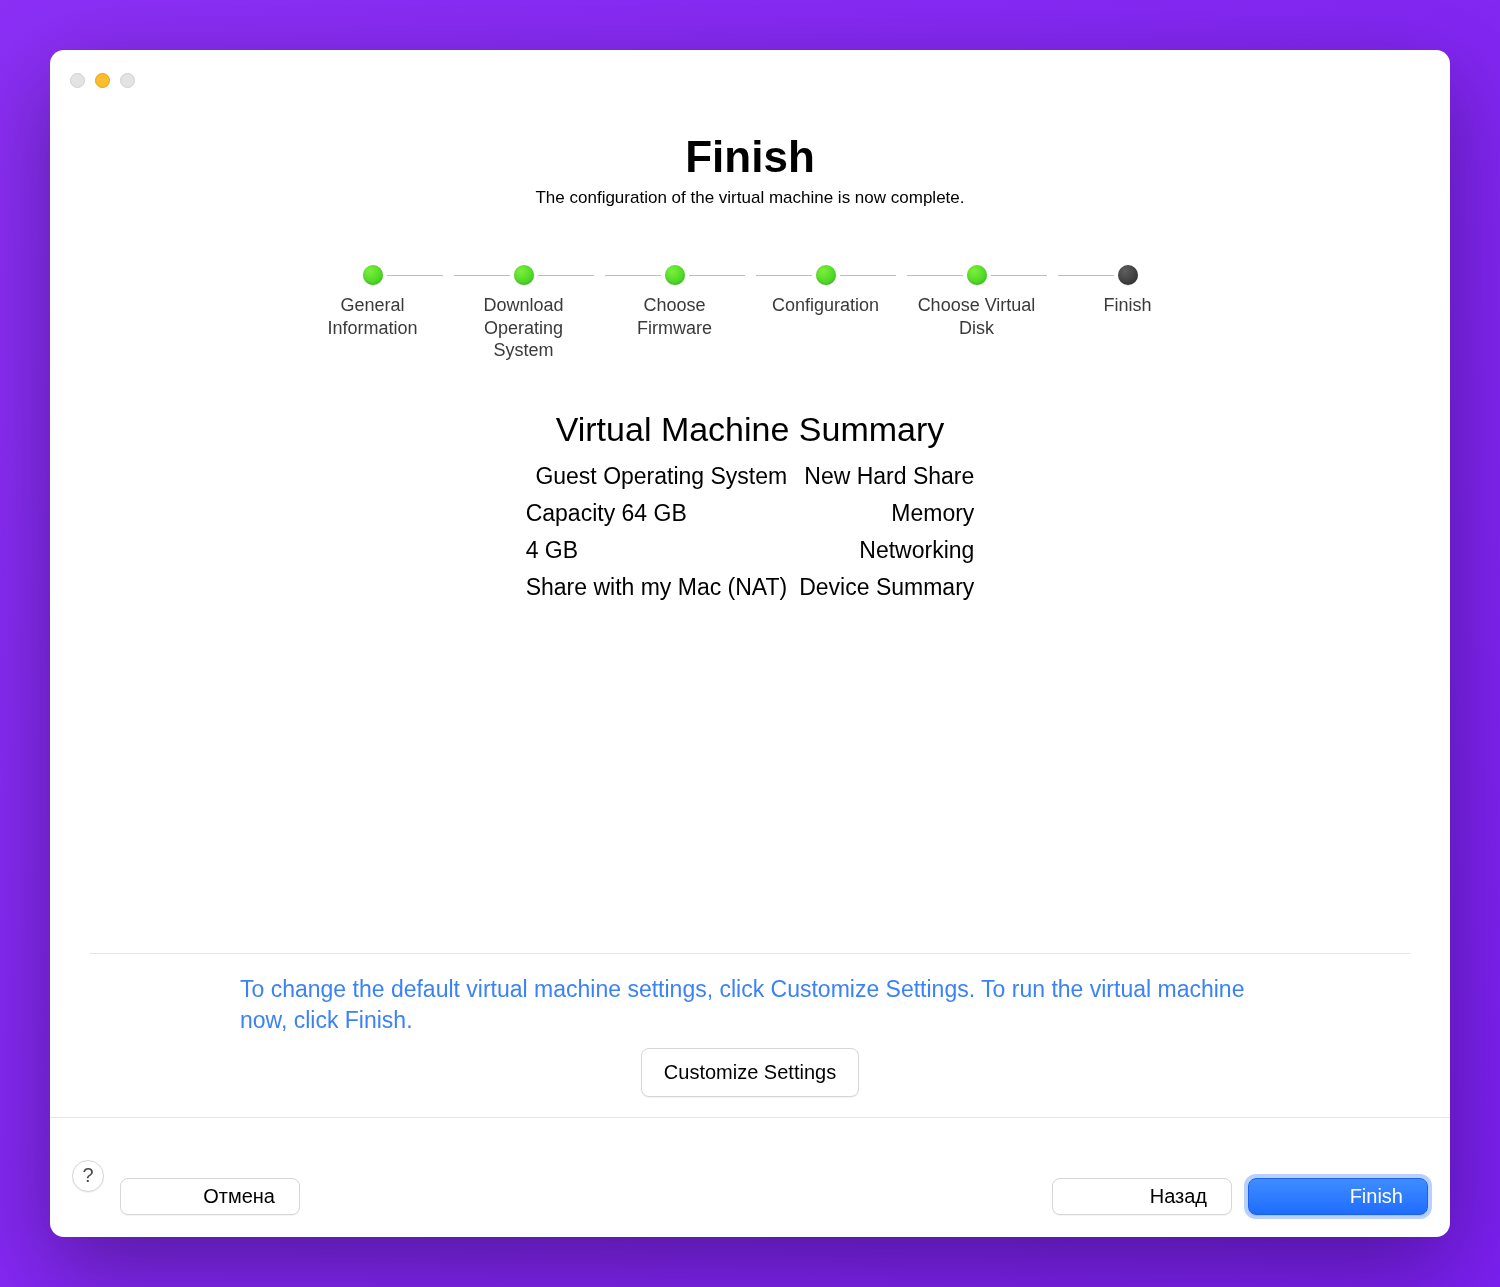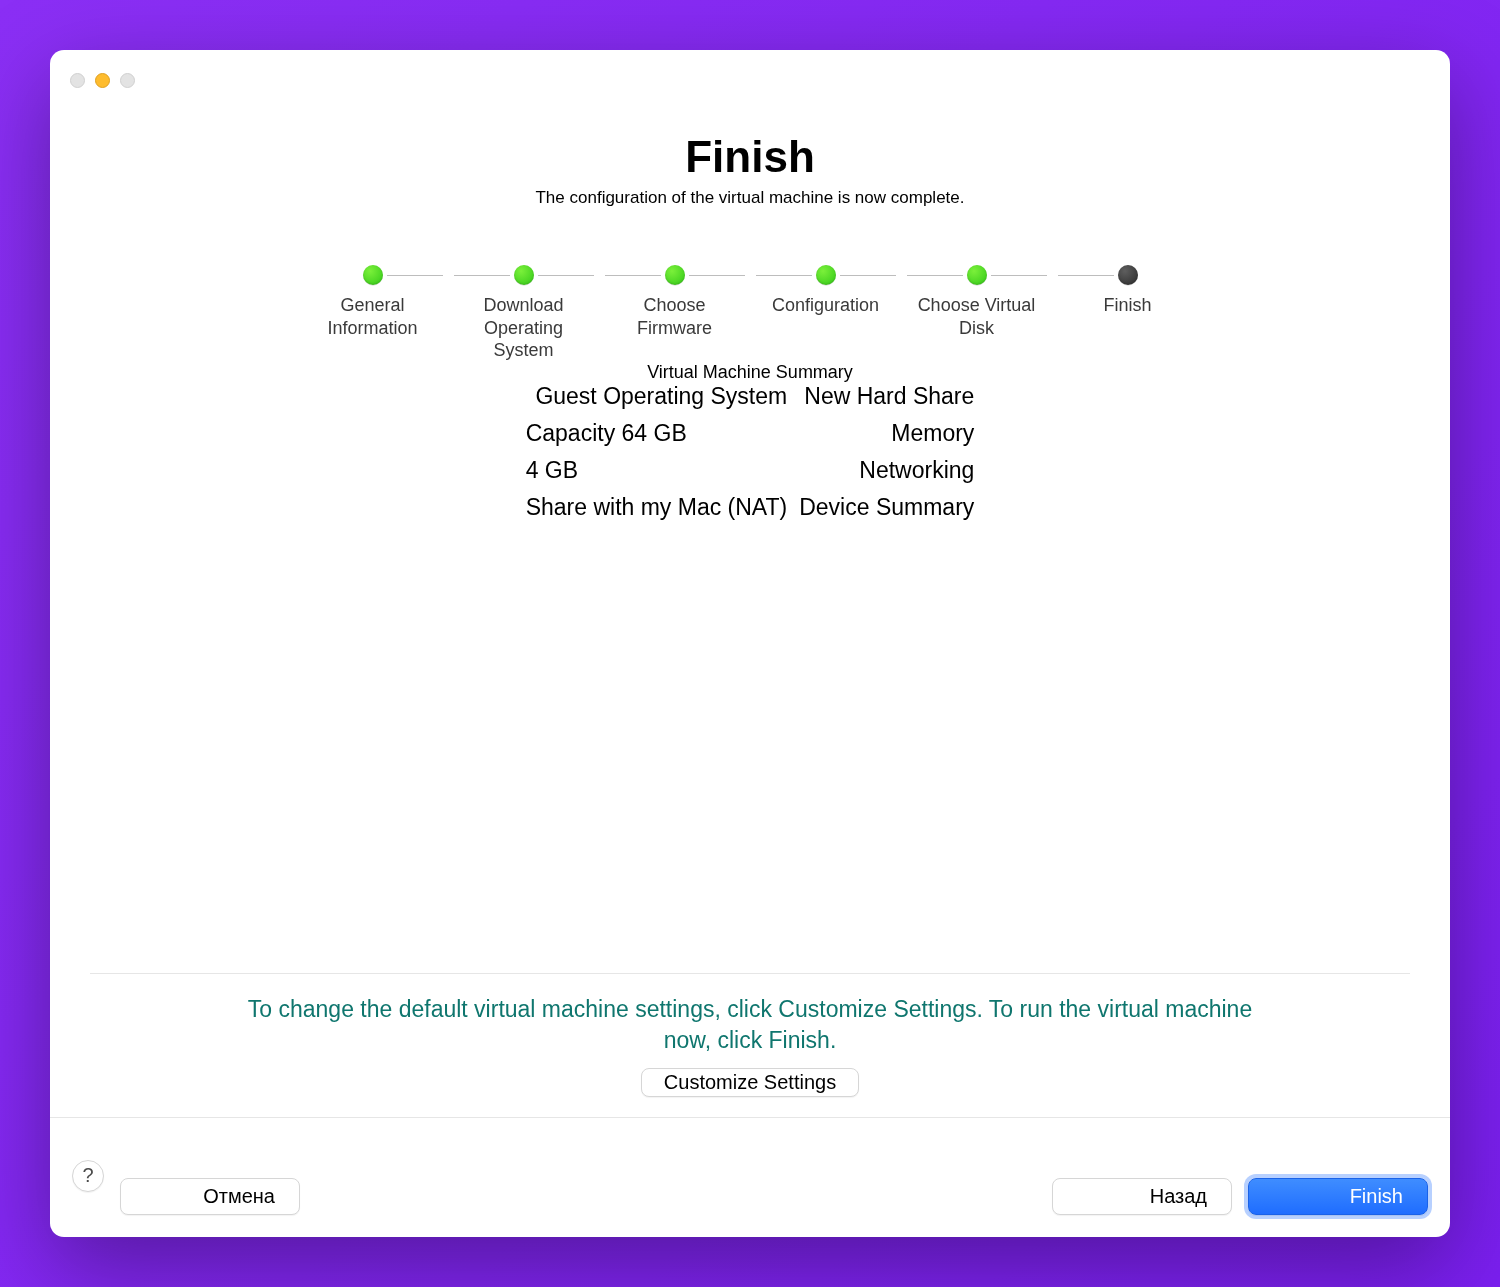--- a/index.html
+++ b/index.html
@@ -60,20 +60,21 @@
       font-size: 17px;
       color: #000;
       margin-bottom: 56px;
     }
 
     .stepper {
       display: flex;
       align-items: flex-start;
       justify-content: center;
       gap: 11px;
+      margin-bottom: 48px;
     }
     .step {
       display: flex;
       flex-direction: column;
       align-items: center;
       width: 140px;
       text-align: center;
     }
     .step-dot-row {
       display: flex;
@@ -108,23 +109,24 @@
     .step:first-child .step-line-left { display: none; }
     .step:last-child .step-line-right { display: none; }
     .step-label {
       margin-top: 8px;
       font-size: 18px;
       line-height: 1.25;
       color: #3a3a3a;
     }
 
     .summary-title {
-      font-size: 18px;
+      font-size: 34px;
       font-weight: 400;
       color: #000;
+      margin-bottom: 14px;
     }
     .summary-table {
       display: grid;
       grid-template-columns: auto auto;
       column-gap: 12px;
       row-gap: 10px;
       font-size: 23px;
       color: #000;
       max-width: 820px;
     }
@@ -135,38 +137,37 @@
       margin-top: auto;
       width: 100%;
       border-top: 1px solid #e6e6e6;
       padding: 20px 40px 20px 40px;
       display: flex;
       flex-direction: column;
       align-items: center;
     }
     .advice {
       font-size: 23px;
-      color: #0f766e;
-      text-align: center;
+      color: #3b82f6;
       max-width: 1020px;
       line-height: 1.35;
       margin-bottom: 12px;
     }
     .btn {
       font-family: inherit;
       font-size: 20px;
       color: #000;
       background: #ffffff;
       border: 1px solid #d6d6d6;
       border-radius: 8px;
       padding: 6px 24px;
       box-shadow: 0 1px 1px rgba(0,0,0,0.05);
       cursor: pointer;
     }
-    .btn.small { font-size: 20px; padding: 2px 22px; }
+    .btn.small { font-size: 20px; padding: 12px 22px; }
 
     .footer {
       width: 100%;
       border-top: 1px solid #e6e6e6;
       padding: 18px 22px 22px 22px;
       display: flex;
       align-items: center;
       gap: 16px;
     }
     .help-btn {

